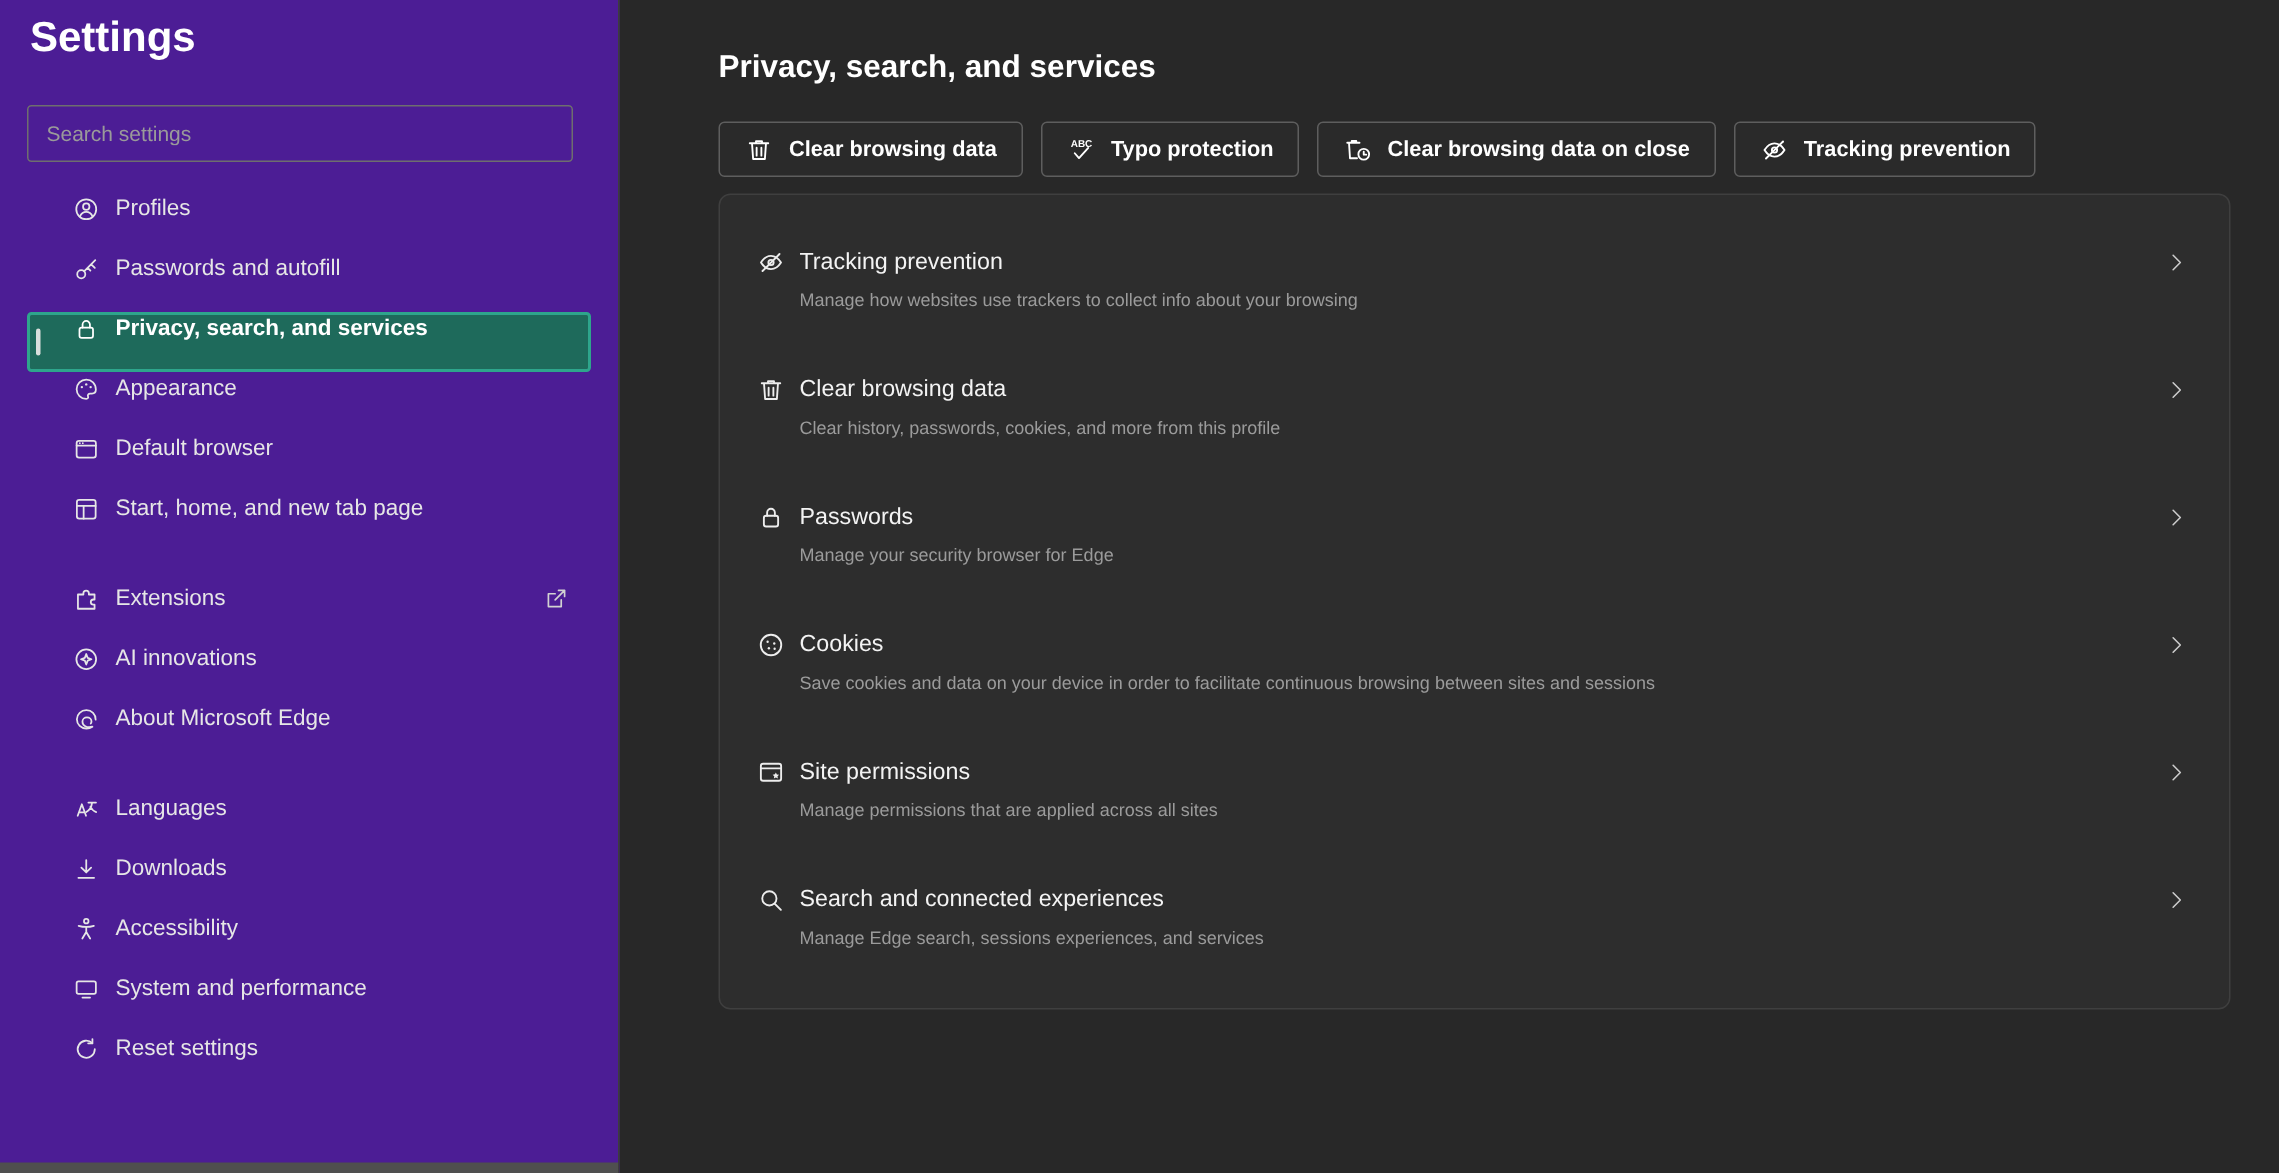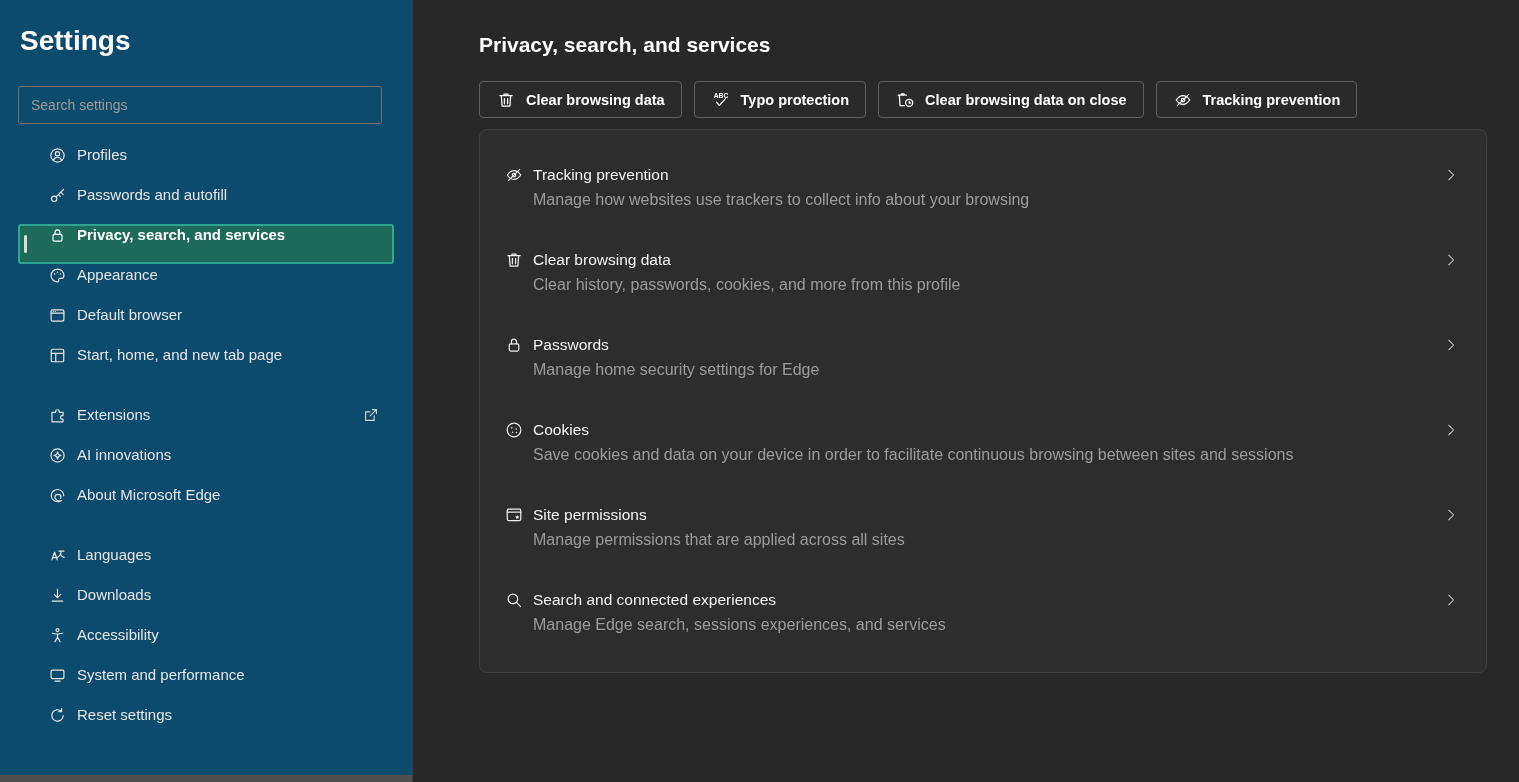--- a/index.html
+++ b/index.html
@@ -8,23 +8,23 @@
     font-family: "Liberation Sans", sans-serif;
     background: #282828;
     color: #ffffff;
     display: flex;
     overflow: hidden;
     position: relative;
   }
   
   .sidebar {
     width: 413px; min-width: 413px; height: 100%;
-    background: #0c4a6e;
+    background: #4c1d95;
     border-right: 1px solid #3d3d3d;
-    padding: 24px 18px 0 18px;
+    padding: 8px 18px 0 18px;
     position: relative;
   }
   .app-title { font-size: 28px; font-weight: bold; line-height: 34px; padding-left: 2px; }
   .search-box {
     margin-top: 28px; width: 364px; height: 38px;
     background: transparent;
     border: 1px solid #6e6e6e; border-radius: 3px;
     color: #e8e8e8; font-size: 14px; padding: 0 12px;
     font-family: "Liberation Sans", sans-serif;
     outline: none; display: block;
@@ -63,21 +63,21 @@
   }
   .tbtn .icon { width: 20px; height: 20px; }
   .card {
     margin-top: 11px; width: 1008px;
     background: #2d2d2d; border: 1px solid #3f3f3f; border-radius: 8px;
     padding: 14px 0 18px 0;
   }
   .row { position: relative; padding: 21px 64px 21px 24px; cursor: pointer; }
   .row-head { display: flex; align-items: center; gap: 9px; font-size: 15.5px; color: #f3f3f3; line-height: 20px; }
   .row-head .icon { width: 20px; height: 20px; flex: 0 0 20px; color: #ededed; }
-  .row-desc { margin: 7px 0 0 29px; font-size: 16px; color: #9b9b9b; line-height: 16px; }
+  .row-desc { margin: 7px 0 0 29px; font-size: 12px; color: #9b9b9b; line-height: 16px; }
   .chevron { position: absolute; right: 26px; top: 22px; width: 18px; height: 18px; color: #cccccc; }
   
   .icon svg, .ext svg, .chevron svg {
     display: block; width: 100%; height: 100%;
     fill: none; stroke: currentColor; stroke-width: 1.5;
     stroke-linecap: round; stroke-linejoin: round;
   }
 </style>
 </head>
 <body>
@@ -318,21 +318,21 @@
     <div class="row">
       <div class="row-head">
         <span class="icon">
             <svg viewBox="0 0 24 24">
               <rect x="6.3" y="10.6" width="11.4" height="8.6" rx="1.8"></rect>
               <path d="M8.9 10.6V8.1a3.1 3.1 0 0 1 6.2 0v2.5"></path>
             </svg>
           </span>
         <span>Passwords</span>
       </div>
-      <div class="row-desc">Manage home security settings for Edge</div>
+      <div class="row-desc">Manage your security browser for Edge</div>
       <span class="chevron">
           <svg viewBox="0 0 24 24">
             <path d="m9 5.6 6.4 6.4L9 18.4" stroke-width="1.4"></path>
           </svg>
         </span>
     </div>
 
     <div class="row">
       <div class="row-head">
         <span class="icon">

